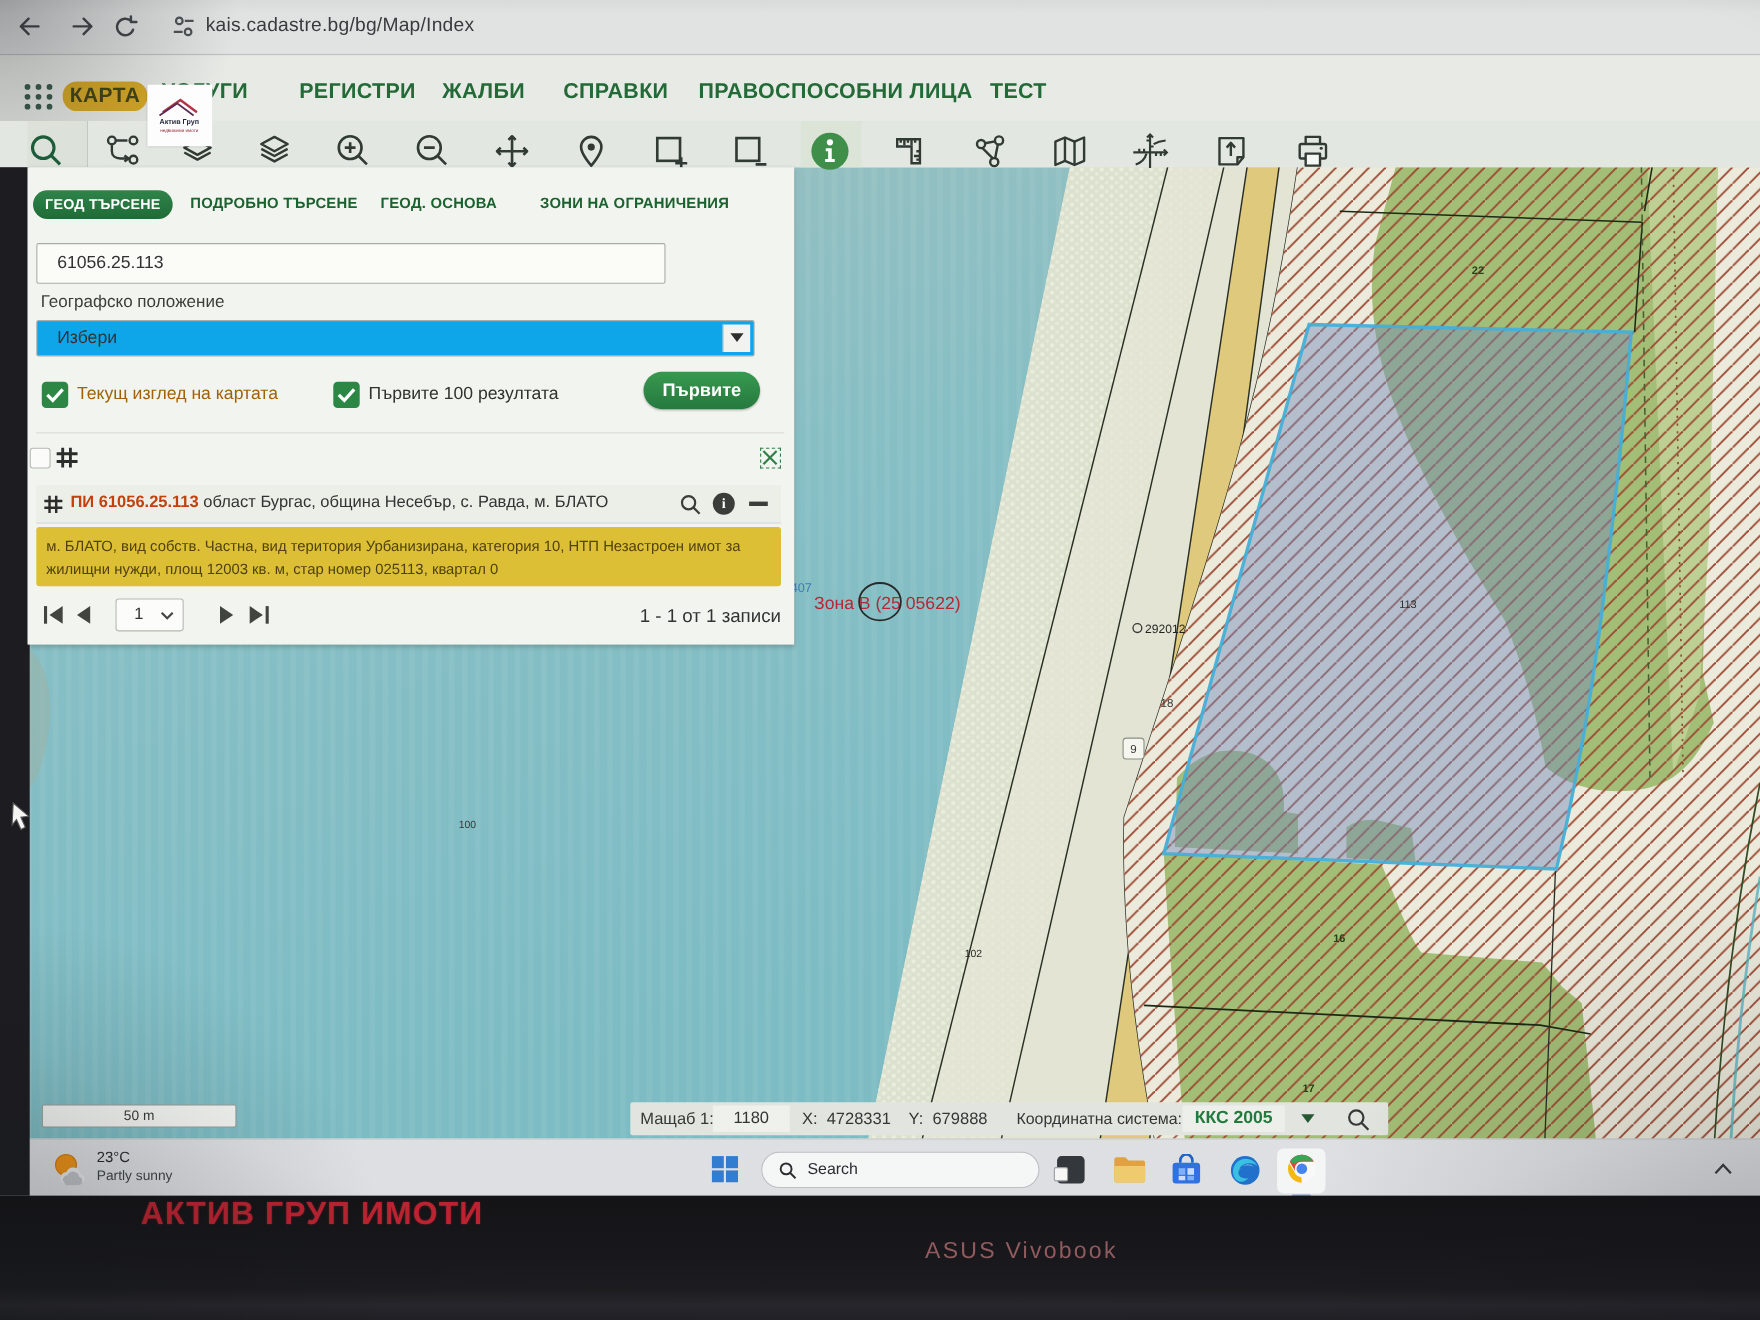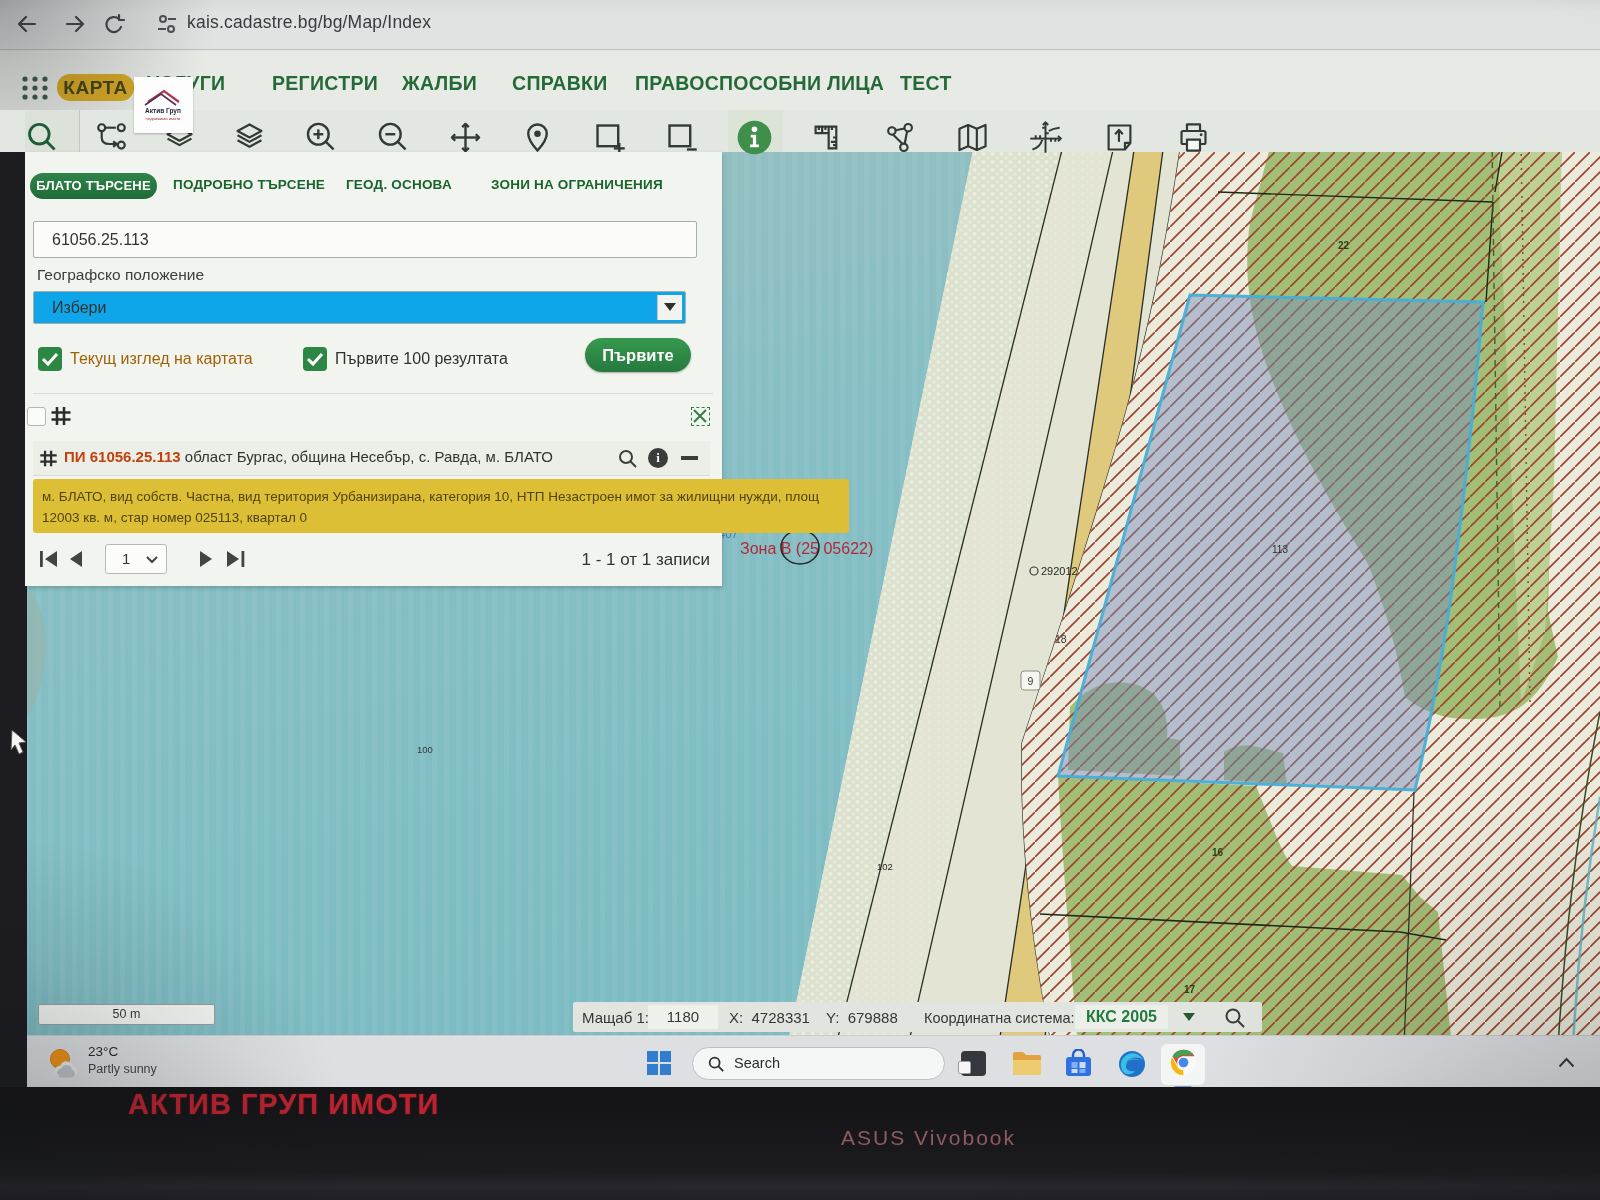--- a/index.html
+++ b/index.html
@@ -237,25 +237,25 @@
       <text x="1055" y="491" font-size="10.5" fill="#333">18</text>
       <rect x="1021" y="519" width="19" height="19" rx="3" fill="#fdfdf6" stroke="#8a8f88"></rect>
       <text x="1030.5" y="532.5" font-size="10.5" fill="#333" text-anchor="middle">9</text>
       <text x="706" y="386" font-size="11.5" fill="#3b7ac0">41407</text>
       <text x="740" y="402" font-size="16" fill="#b82230">Зона В (25 05622)</text>
       <ellipse cx="800" cy="395" rx="19" ry="17" fill="none" stroke="#232323" stroke-width="1.6"></ellipse>
     </g>
   </svg>
   </div>
   <div id="panel">
-    <div class="abs" style="left:5px;top:21px;width:127px;height:26px;border-radius:13px;background:linear-gradient(#2f8449,#1f6b37);color:#fff;font-size:13px;font-weight:bold;text-align:center;line-height:26px;letter-spacing:0.2px;">БЛАТО ТЪРСЕНЕ</div>
+    <div class="abs" style="left:5px;top:21px;width:127px;height:26px;border-radius:13px;background:linear-gradient(#2f8449,#1f6b37);color:#fff;font-size:13px;font-weight:bold;text-align:center;line-height:26px;letter-spacing:0.2px;">ГЕОД ТЪРСЕНЕ</div>
     <div class="abs tabt" style="left:148px;">ПОДРОБНО ТЪРСЕНЕ</div>
     <div class="abs tabt" style="left:321px;">ГЕОД. ОСНОВА</div>
     <div class="abs tabt" style="left:466px;">ЗОНИ НА ОГРАНИЧЕНИЯ</div>
-    <div class="abs" style="left:8px;top:69px;width:664px;height:37px;background:#fbfcf8;border:1px solid #a9ada7;border-radius:2px;font-size:16px;color:#333;line-height:35px;padding-left:18px;">61056.25.113</div>
+    <div class="abs" style="left:8px;top:69px;width:572px;height:37px;background:#fbfcf8;border:1px solid #a9ada7;border-radius:2px;font-size:16px;color:#333;line-height:35px;padding-left:18px;">61056.25.113</div>
     <div class="abs" style="left:12px;top:114px;font-size:15.5px;color:#3b3e39;">Географско положение</div>
     <div class="abs" style="left:8px;top:139px;width:653px;height:33px;background:#0ea5e9;border:1px solid #a9ada7;border-radius:2px;font-size:16px;color:#333;line-height:31px;padding-left:18px;">Избери
       <div class="abs" style="right:3px;top:3px;width:25px;height:25px;background:#f2f3ef;border-left:1px solid #c4c7c1;"></div>
       <div class="abs" style="right:9px;top:11px;width:0;height:0;border-left:6px solid transparent;border-right:6px solid transparent;border-top:8px solid #2c2f2b;"></div>
     </div>
     <div class="abs cb" style="left:13px;top:195px;"><svg width="24" height="24" viewBox="0 0 24 24">
           <path d="M5 12 L10 17 L19 7" fill="none" stroke="#fff" stroke-width="3"></path>
         </svg></div>
     <div class="abs" style="left:45px;top:198px;font-size:16px;color:#a16207;">Текущ изглед на картата</div>
     <div class="abs cb" style="left:278px;top:195px;"><svg width="24" height="24" viewBox="0 0 24 24">
@@ -276,21 +276,21 @@
           <path d="M7 2 V20 M14 2 V20 M1.5 7.5 H20.5 M1.5 14.5 H20.5"></path>
         </svg>
       <div class="abs" style="left:31px;top:7px;font-size:15px;color:#333;white-space:nowrap;"><b style="color:#c2410c;">ПИ 61056.25.113</b> област Бургас, община Несебър, с. Равда, м. БЛАТО</div>
       <svg class="abs" style="left:584px;top:7px;" width="21" height="21" viewBox="0 0 21 21" fill="none" stroke="#3a3d39" stroke-width="2">
           <circle cx="9" cy="9" r="6"></circle>
           <line x1="13.5" y1="13.5" x2="19" y2="19"></line>
         </svg>
       <div class="abs" style="left:615px;top:7px;width:20px;height:20px;border-radius:50%;background:#3a3d39;color:#fff;font-size:13px;font-weight:bold;text-align:center;line-height:20px;font-family:'Liberation Serif',serif;">i</div>
       <div class="abs" style="left:648px;top:15px;width:17px;height:4px;background:#3a3d39;"></div>
     </div>
-    <div class="abs" style="left:8px;top:327px;width:816px;height:54px;background:#ddbf36;border-radius:3px;color:#51430d;font-size:13.5px;line-height:21px;padding:7px 10px 0 9px;">м. БЛАТО, вид собств. Частна, вид територия Урбанизирана, категория 10, НТП Незастроен имот за жилищни нужди, площ 12003 кв. м, стар номер 025113, квартал 0</div>
+    <div class="abs" style="left:8px;top:327px;width:677px;height:54px;background:#ddbf36;border-radius:3px;color:#51430d;font-size:13.5px;line-height:21px;padding:7px 10px 0 9px;">м. БЛАТО, вид собств. Частна, вид територия Урбанизирана, категория 10, НТП Незастроен имот за жилищни нужди, площ 12003 кв. м, стар номер 025113, квартал 0</div>
     <svg class="abs" style="left:15px;top:397px;" width="240" height="20" viewBox="0 0 240 20" fill="#41453f">
       <rect x="0" y="2" width="2.8" height="16"></rect>
         <polygon points="17,2 17,18 5,10"></polygon>
       <polygon points="42,2 42,18 30,10"></polygon>
       <polygon points="160,2 160,18 172,10"></polygon>
       <polygon points="187,2 187,18 199,10"></polygon>
         <rect x="201.5" y="2" width="2.8" height="16"></rect>
     </svg>
     <div class="abs" style="left:80px;top:392px;width:62px;height:30px;background:#fcfdfb;border:1px solid #b5b9b2;border-radius:3px;font-size:15px;color:#333;line-height:28px;padding-left:16px;">1
       <svg class="abs" style="right:8px;top:11px;" width="12" height="8" viewBox="0 0 12 8" fill="none" stroke="#444" stroke-width="2">

